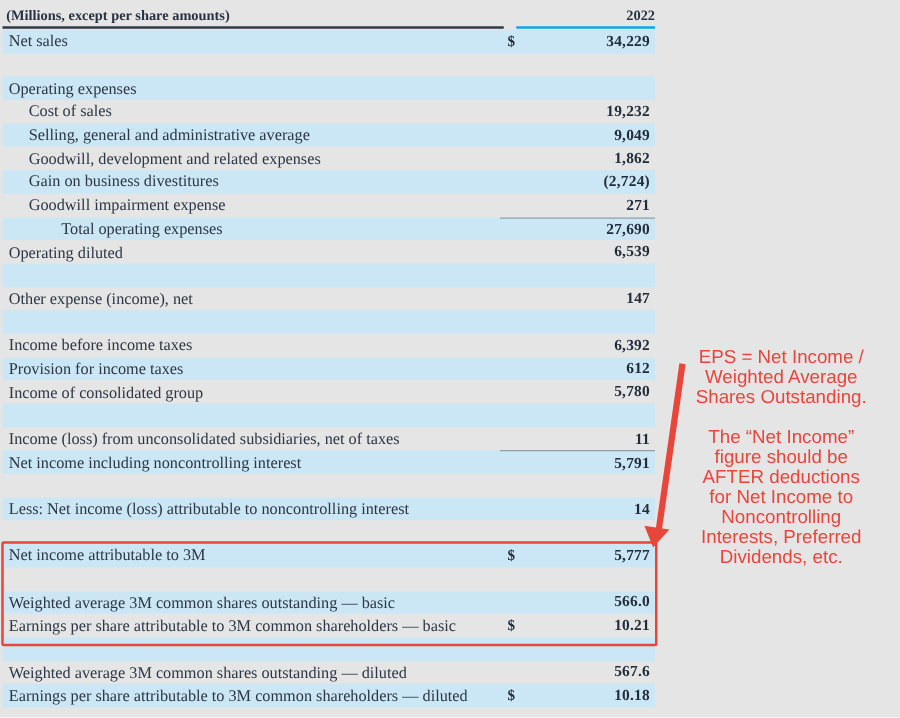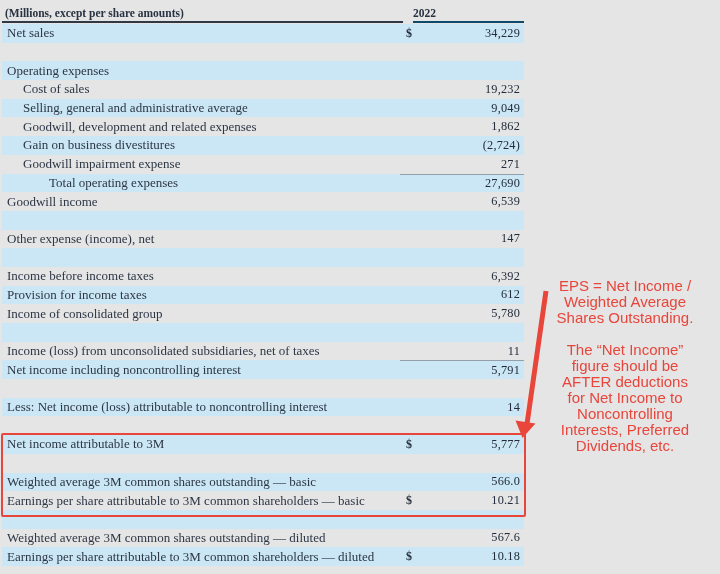--- a/index.html
+++ b/index.html
@@ -5,33 +5,33 @@
   html,body{margin:0;padding:0;background:#ffffff;}
   #page{position:relative;width:720px;height:574px;background:#e5e5e5;overflow:hidden;
         font-family:"Liberation Serif", serif;}
 
   
   #income-table{position:absolute;left:2px;top:8px;width:522px;}
   .hrow{display:flex;height:15px;align-items:flex-end;margin-bottom:1px;}
   .h-label{width:398px;border-bottom:2px solid #2f3a46;font-weight:bold;font-size:11.5px;
            color:#283241;padding:0 0 2px 3px;white-space:nowrap;}
   .h-gap{width:10px;}
-  .h-year{flex:1;border-bottom:2px solid #0c4a6e;text-align:left;font-weight:bold;
+  .h-year{flex:1;border-bottom:2px solid #0ea5e9;text-align:right;font-weight:bold;
           font-size:11.5px;color:#283241;padding-bottom:2px;}
 
   .row{display:flex;height:18.7px;align-items:stretch;}
   .row.blue{background:#cbe7f6;}
   .lbl{flex:1;padding-left:5px;font-size:13px;color:#2c3644;white-space:nowrap;
        overflow:hidden;display:flex;align-items:center;}
   .row.ind1 .lbl{padding-left:21px;}
   .row.ind2 .lbl{padding-left:47px;}
   .vals{width:124px;display:flex;align-items:center;}
   .vals.topline{border-top:1.5px solid #93a0ab;}
   .cur{width:22px;padding-left:6px;font-weight:bold;font-size:12px;color:#222c3a;}
-  .val{flex:1;text-align:right;padding-right:4px;font-weight:normal;font-size:12.3px;
+  .val{flex:1;text-align:right;padding-right:4px;font-weight:bold;font-size:12.3px;
        color:#222c3a;letter-spacing:.2px;}
 
   
   #highlight-box{position:absolute;left:1px;top:433px;width:521px;height:80px;
                  border:2px solid #e8453b;border-radius:2px;pointer-events:none;}
   #annotation-text{position:absolute;left:532px;top:278px;width:186px;text-align:center;
                    font-family:"Liberation Sans", sans-serif;font-size:15px;line-height:16px;
                    color:#e8453b;white-space:pre-line;}
   #arrow-svg{position:absolute;left:0;top:0;pointer-events:none;}
 </style>
@@ -104,21 +104,21 @@
       </div>
     </div>
       <div class="row blue ind2">
       <div class="lbl">Total operating expenses</div>
       <div class="vals topline">
         <div class="cur"></div>
         <div class="val">27,690</div>
       </div>
     </div>
       <div class="row">
-      <div class="lbl">Goodwill income</div>
+      <div class="lbl">Operating diluted</div>
       <div class="vals">
         <div class="cur"></div>
         <div class="val">6,539</div>
       </div>
     </div>
       <div class="row blue">
       <div class="lbl"></div>
       <div class="vals">
         <div class="cur"></div>
         <div class="val"></div>

